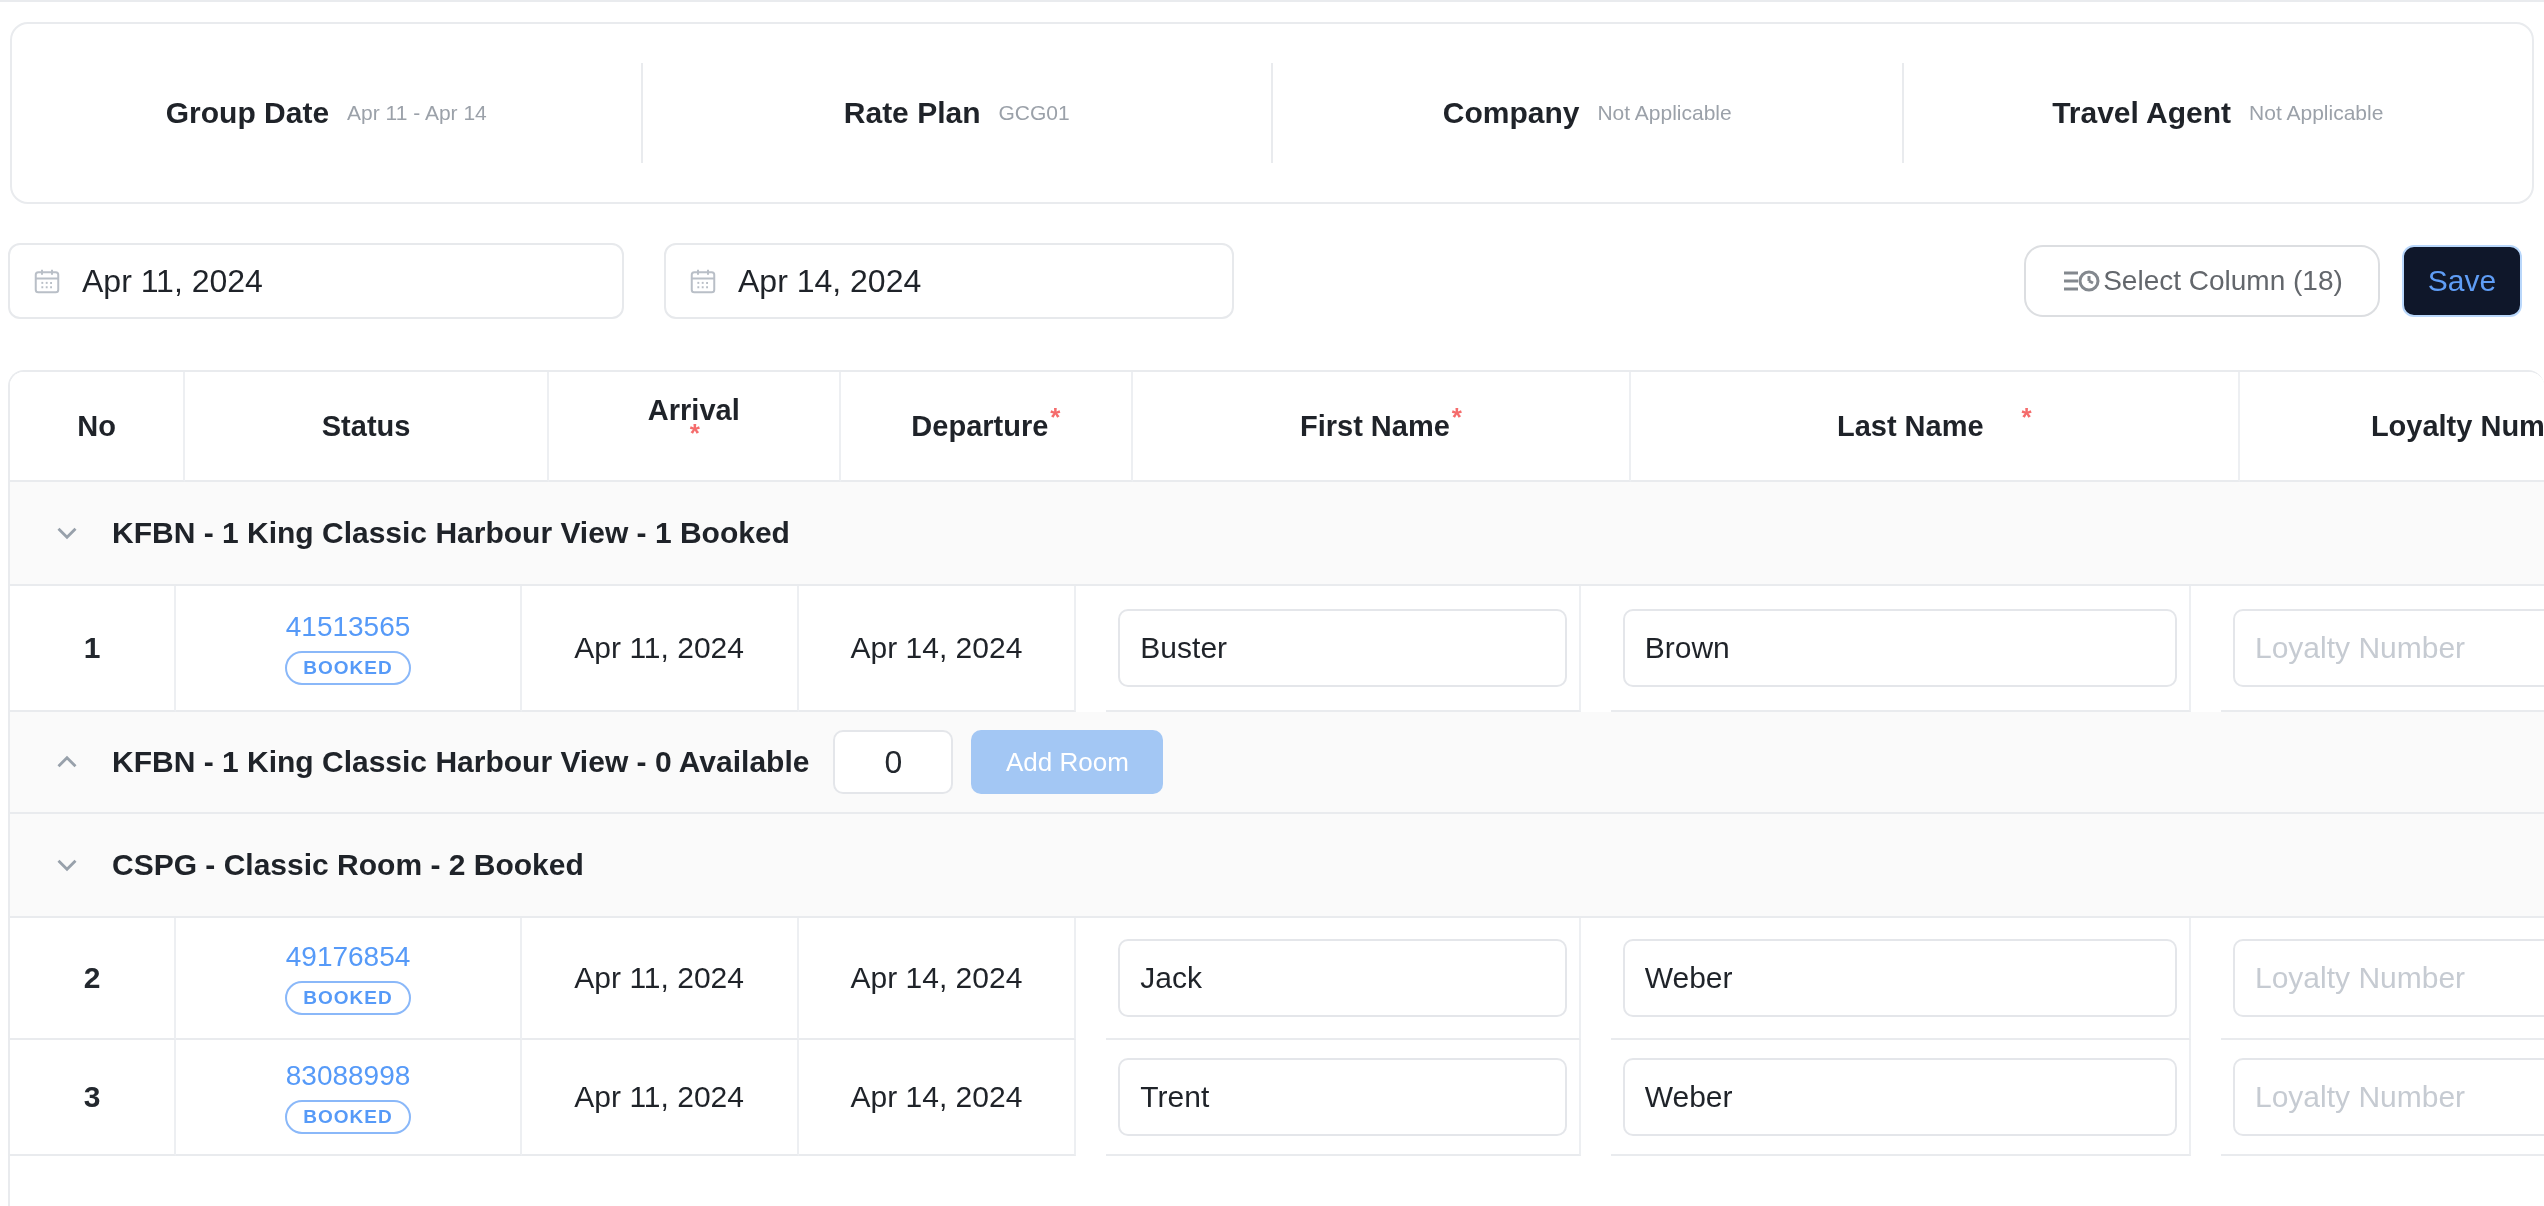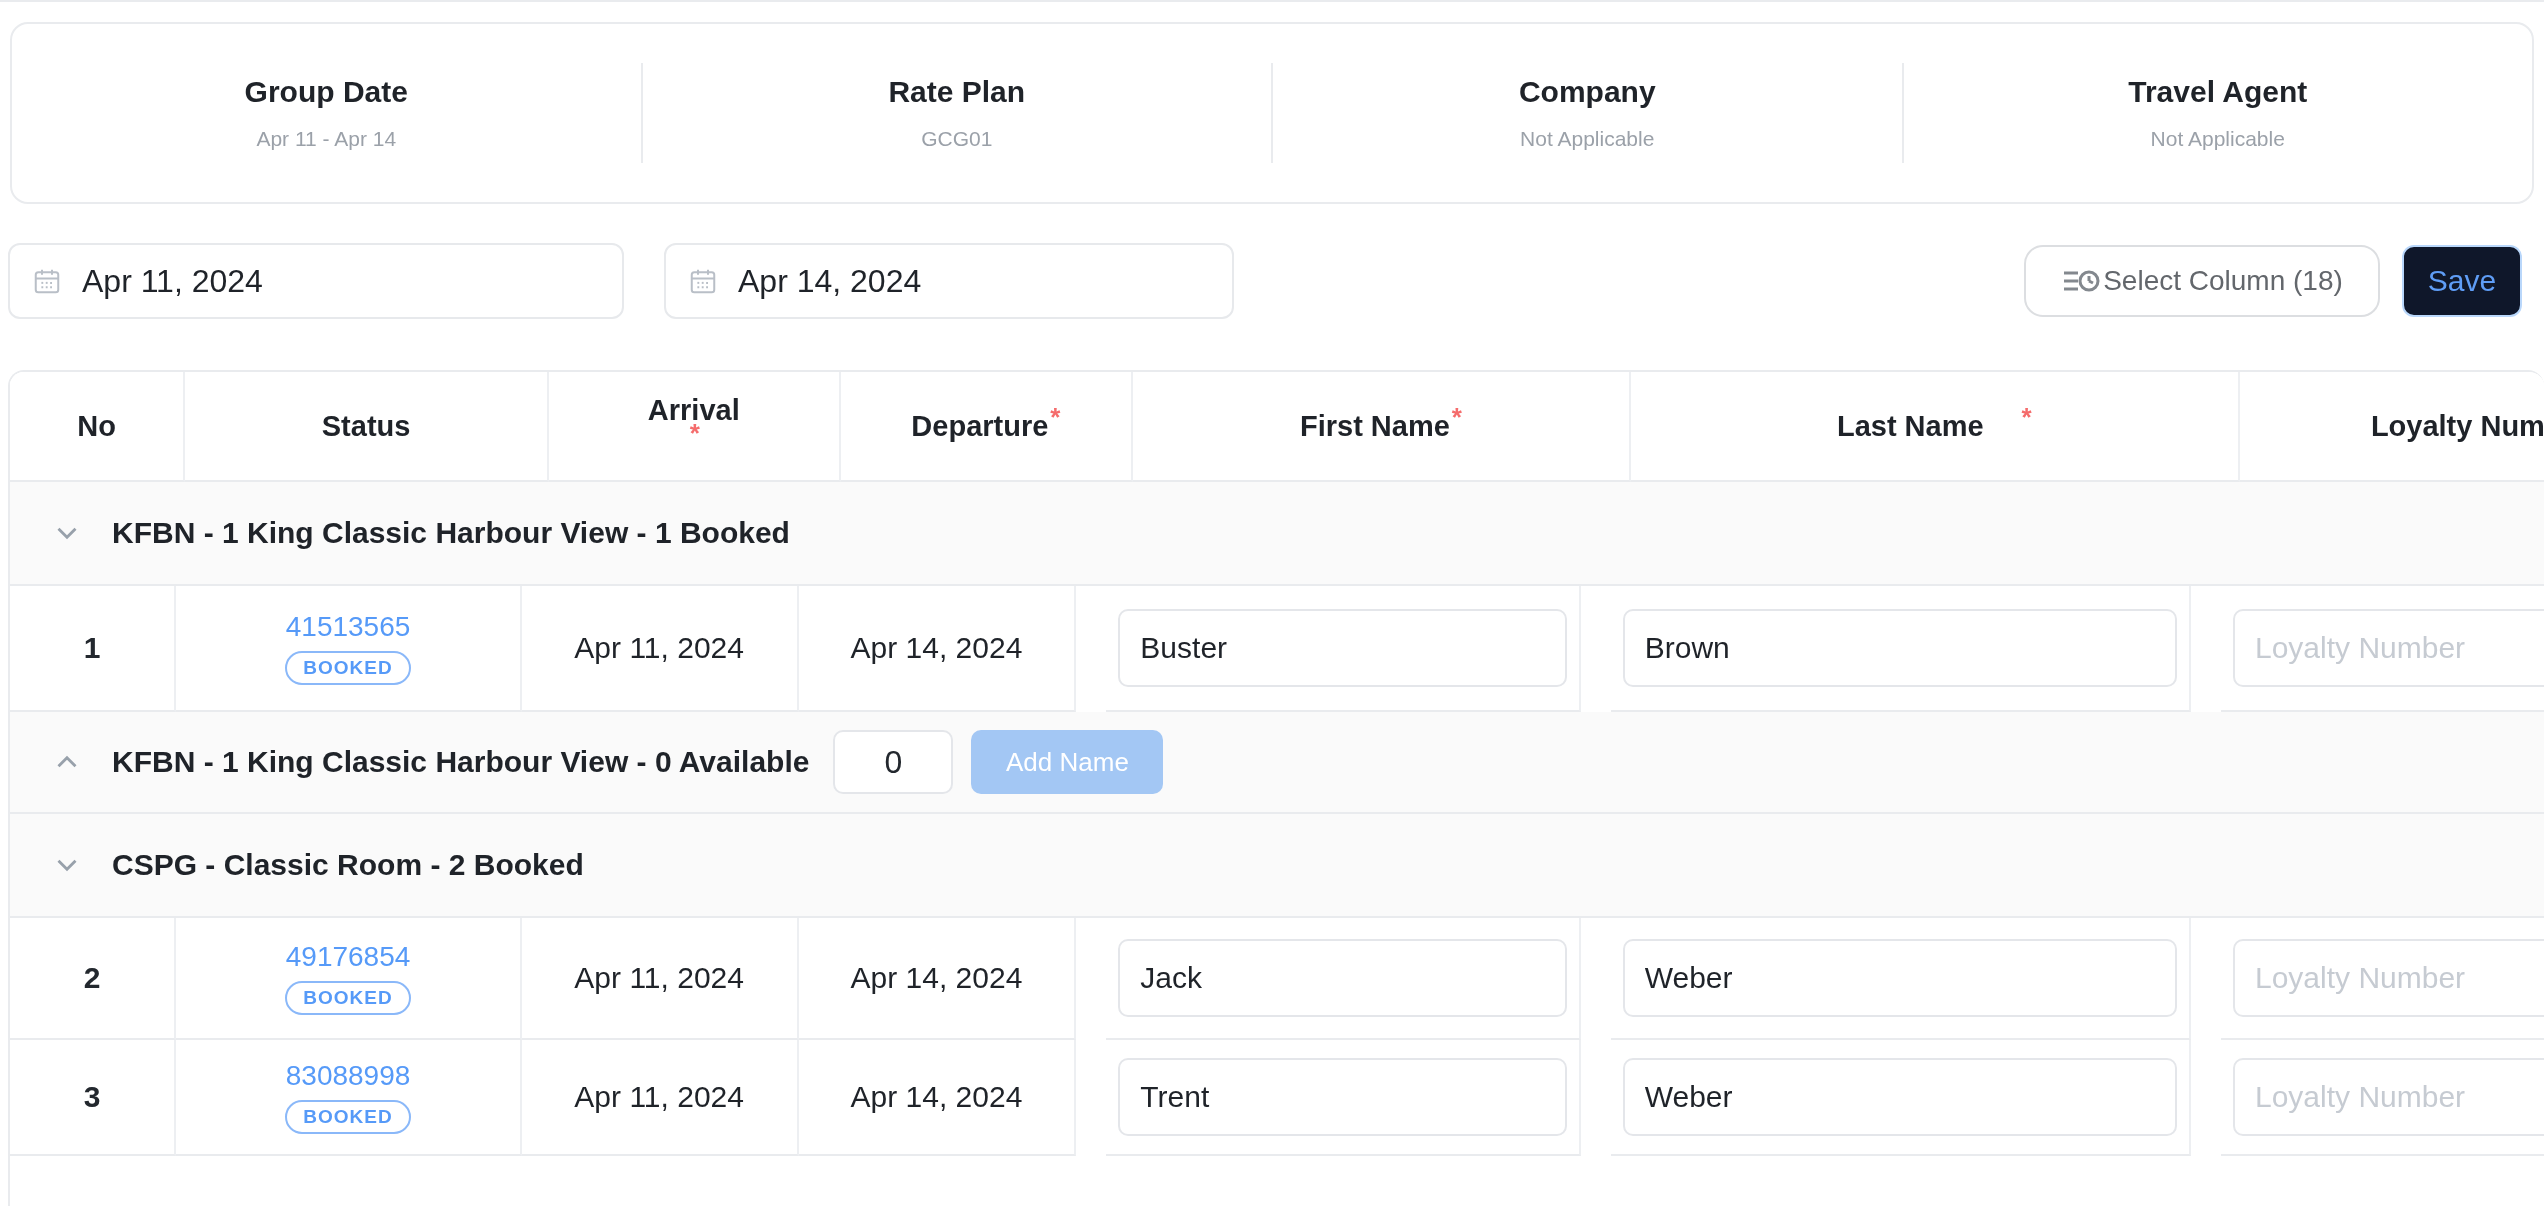--- a/index.html
+++ b/index.html
@@ -5,21 +5,21 @@
   * { margin:0; padding:0; box-sizing:border-box; }
   html,body { background:#fff; }
   body { font-family:"Liberation Sans","DejaVu Sans",sans-serif; color:#23282e; }
   .page { position:relative; width:2544px; height:1206px; background:#fff; overflow:hidden; }
 
   .top-divider { position:absolute; left:0; top:0; width:100%; height:2px; background:#e9ebee; }
 
   
   .summary-card { position:absolute; left:10px; top:22px; width:2524px; height:182px;
     border:2px solid #e9ebee; border-radius:18px; display:flex; align-items:stretch; background:#fff; }
-  .summary-field { flex:1 1 0; display:flex; flex-direction:column; align-items:center; justify-content:center; gap:18px; }
+  .summary-field { flex:1 1 0; display:flex; flex-direction:row; align-items:center; justify-content:center; gap:18px; }
   .summary-label { font-size:30px; font-weight:700; color:#1f2329; }
   .summary-value { font-size:21px; color:#9ba1a9; }
   .summary-divider { width:2px; height:100px; background:#e9ebee; align-self:center; }
 
   
   .datepicker { position:absolute; top:243px; height:76px; border:2px solid #e7e9ec; border-radius:12px;
     background:#fff; display:flex; align-items:center; padding-left:22px; }
   .datepicker.start { left:8px; width:616px; }
   .datepicker.end { left:664px; width:570px; }
   .cal-icon { width:30px; height:30px; color:#b9bfc7; margin-right:20px; flex:0 0 auto; }
@@ -213,21 +213,21 @@
         <input class="cell-input" type="text" placeholder="Loyalty Number" style="">
       </div>
     </div>
 
     <div class="group-row add-row">
       <svg class="chevron" viewBox="0 0 24 24" fill="none" stroke="currentColor" stroke-width="2">
         <polyline points="6,15 12,9 18,15"></polyline>
       </svg>
       <span class="group-label">KFBN - 1 King Classic Harbour View - 0 Available</span>
       <input class="add-count-input" type="text" value="0" style="">
-      <button class="add-rows-btn">Add Name</button>
+      <button class="add-rows-btn">Add Room</button>
     </div>
 
     <div class="group-row">
       <svg class="chevron" viewBox="0 0 24 24" fill="none" stroke="currentColor" stroke-width="2">
         <polyline points="6,9 12,15 18,9"></polyline>
       </svg>
       <span class="group-label">CSPG - Classic Room - 2 Booked</span>
     </div>
 
     <div class="trow booking-row row-h2">

